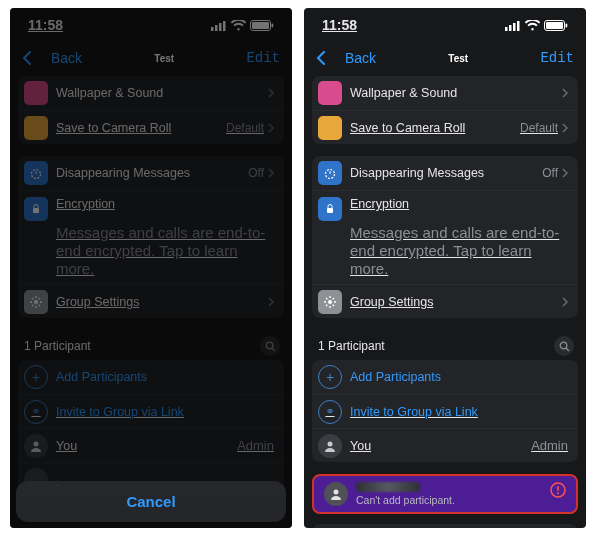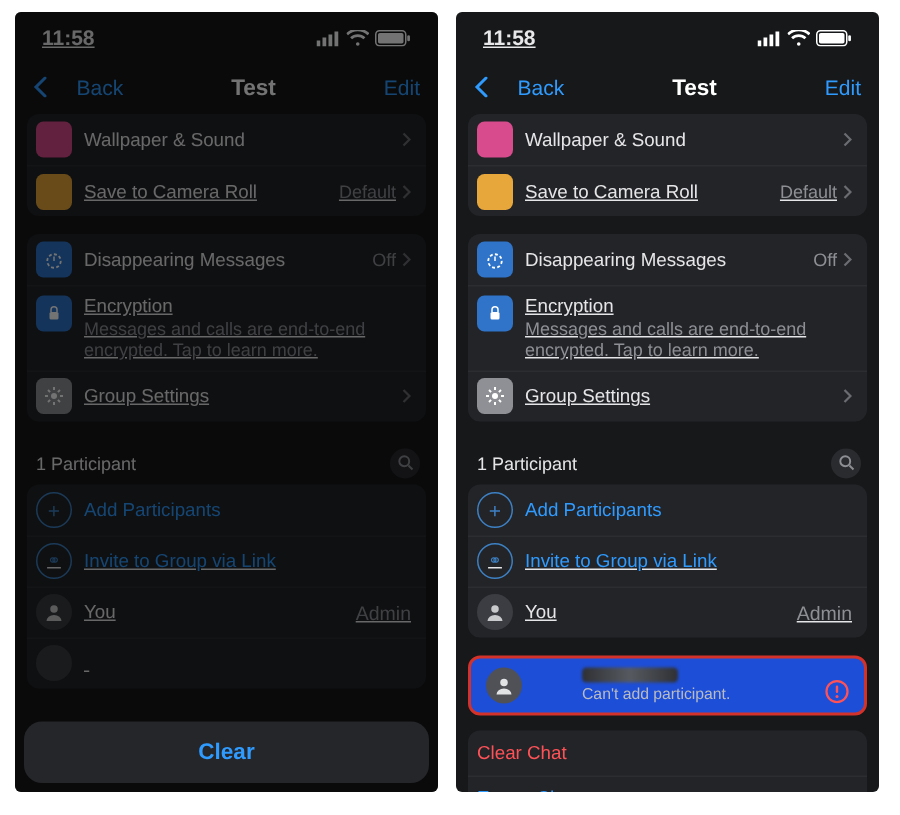--- a/index.html
+++ b/index.html
@@ -9,54 +9,54 @@
 
   
   .statusbar { height: 34px; display: flex; justify-content: space-between; align-items: center; padding: 0 18px; font-size: 14px; font-weight: 600; text-decoration: underline; }
   .status-icons { display: flex; gap: 4px; align-items: center; }
   .status-icons svg { display: block; }
 
   
   .nav { height: 32px; display: flex; justify-content: space-between; align-items: center; padding: 0 12px; font-size: 14px; }
   .nav-back { color: #2f9bff; display: flex; align-items: center; gap: 19px; }
   .nav-back svg { width: 10px; height: 14px; }
-  .nav-title { color: #fff; font-weight: 600; font-size: 15px; }
-  .nav-edit { color: #2f9bff; }
+  .nav-title { color: #fff; font-weight: 600; font-size: 10px; }
+  .nav-edit { color: #2f9bff; font-family: Liberation Mono, monospace; }
 
   
   .group { margin: 0 8px 12px; background: #232428; border-radius: 8px; overflow: hidden; }
   .row { display: flex; align-items: center; min-height: 34px; padding: 4px 10px 4px 6px; font-size: 12.5px; color: #e6e6e8; position: relative; }
   .row + .row { border-top: 1px solid #2c2d31; text-decoration: underline; }
   .row .icon { width: 24px; height: 24px; border-radius: 5px; display: flex; align-items: center; justify-content: center; margin-right: 8px; flex-shrink: 0; }
   .row .label { flex: 1; }
   .row .value { color: #8d8f95; font-size: 12px; margin-right: 4px; }
   .chev { color: #6a6c72; }
   .chev svg { width: 6px; height: 10px; display: block; }
-  .sub { color: #8d8f95; font-size: 12px; line-height: 1.2; margin-top: 1px; }
+  .sub { color: #8d8f95; font-size: 15px; line-height: 1.2; margin-top: 13px; }
 
   .section-head { display: flex; align-items: center; justify-content: space-between; padding: 6px 12px 4px 14px; font-size: 12px; color: #e6e6e8; }
   .searchbtn { width: 20px; height: 20px; border-radius: 10px; background: #2a2b2f; display: flex; align-items: center; justify-content: center; }
 
   .avatar { width: 24px; height: 24px; border-radius: 12px; background: #3b3d42; display: flex; align-items: center; justify-content: center; margin-right: 8px; flex-shrink: 0; }
   .circ-icon { width: 24px; height: 24px; border: 1px solid #3d80c3; border-radius: 12px; display: flex; align-items: center; justify-content: center; margin-right: 8px; flex-shrink: 0; color:#3d80c3; font-size:14px; line-height:1; }
 
   .row.link .label { color: #2f9bff; }
   .row.danger .label { color: #ff5257; }
   .admin { color: #8d8f95; font-size: 13px; }
 
   
   .dim { position: absolute; inset: 0; background: rgba(0,0,0,0.55); }
   .sheet-wrap { position: absolute; left: 6px; right: 6px; bottom: 6px; }
   .sheet { background: #2a2b2fdd; backdrop-filter: blur(6px); border-radius: 12px; overflow: hidden; border: 2.5px solid #d3322a; }
   .sheet-msg { padding: 14px 18px; text-align: center; font-size: 11.5px; color: #b7b8bc; border-bottom: 1px solid #3a3b3f; }
   .sheet-btn { padding: 12px; text-align: center; color: #2f9bff; font-size: 15px; }
   .cancel { margin-top: 8px; background: #2a2b2fdd; border-radius: 12px; padding: 12px; text-align: center; color: #2f9bff; font-size: 15px; font-weight: 600; }
 
   
-  .error-row { margin: 0 8px 10px; background: #1d4ed8; border-radius: 8px; display: flex; align-items: flex-end; padding: 6px 10px; border: 2.5px solid #d3322a; gap: 32px; }
+  .error-row { margin: 0 8px 10px; background: #4c1d95; border-radius: 8px; display: flex; align-items: flex-start; padding: 6px 10px; border: 2.5px solid #d3322a; }
   .error-row .avatar { background: #4f5157; }
   .error-row .blur { width: 64px; height: 10px; background: linear-gradient(90deg,#2f3034,#565a60,#2f3034); border-radius: 3px; filter: blur(1.2px); margin-bottom: 2px; }
   .error-row .msg { font-size: 10.5px; color: #b9bbc0; }
   .warn { margin-left: auto; color: #ff5257; }
   .warn svg { width: 16px; height: 16px; display: block; }
 
   .danger-group { margin: 0 8px 12px; background: #232428; border-radius: 8px; overflow: hidden; }
   .danger-group .row { min-height: 30px; }
 </style>
 </head>
@@ -192,21 +192,21 @@
         <span class="admin">Admin</span>
       </div>
       <div class="row">
         <span class="avatar"></span>
         <span class="label" style="color:#8d8f95;">&nbsp;</span>
       </div>
     </div>
 
     <div class="dim"></div>
     <div class="sheet-wrap">
-      <div class="cancel">Clear</div>
+      <div class="cancel">Cancel</div>
     </div>
   </div>
 
   <div class="phone">
     <div class="statusbar">
       <span>11:58</span>
       <span class="status-icons">
         <svg width="16" height="11" viewBox="0 0 16 11">
             <rect x="0" y="7" width="2.5" height="4" fill="#fff"></rect>
             <rect x="4" y="5" width="2.5" height="6" fill="#fff"></rect>

